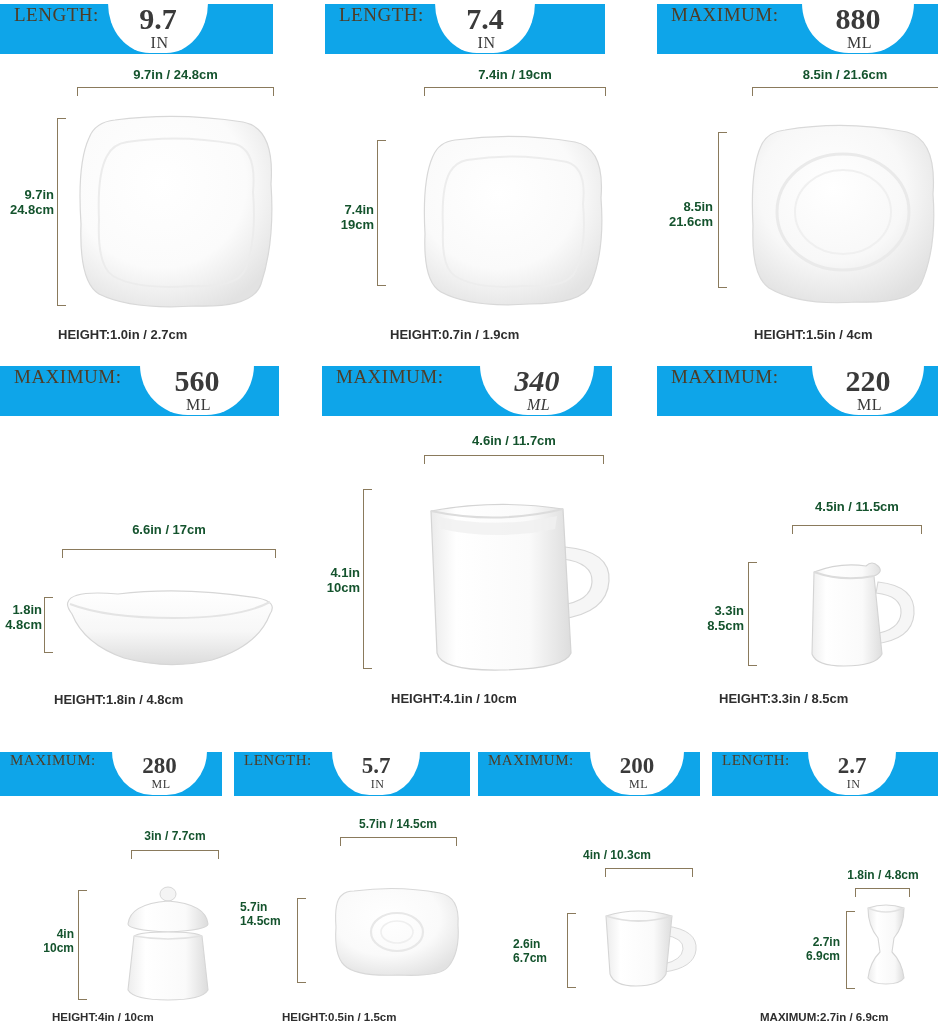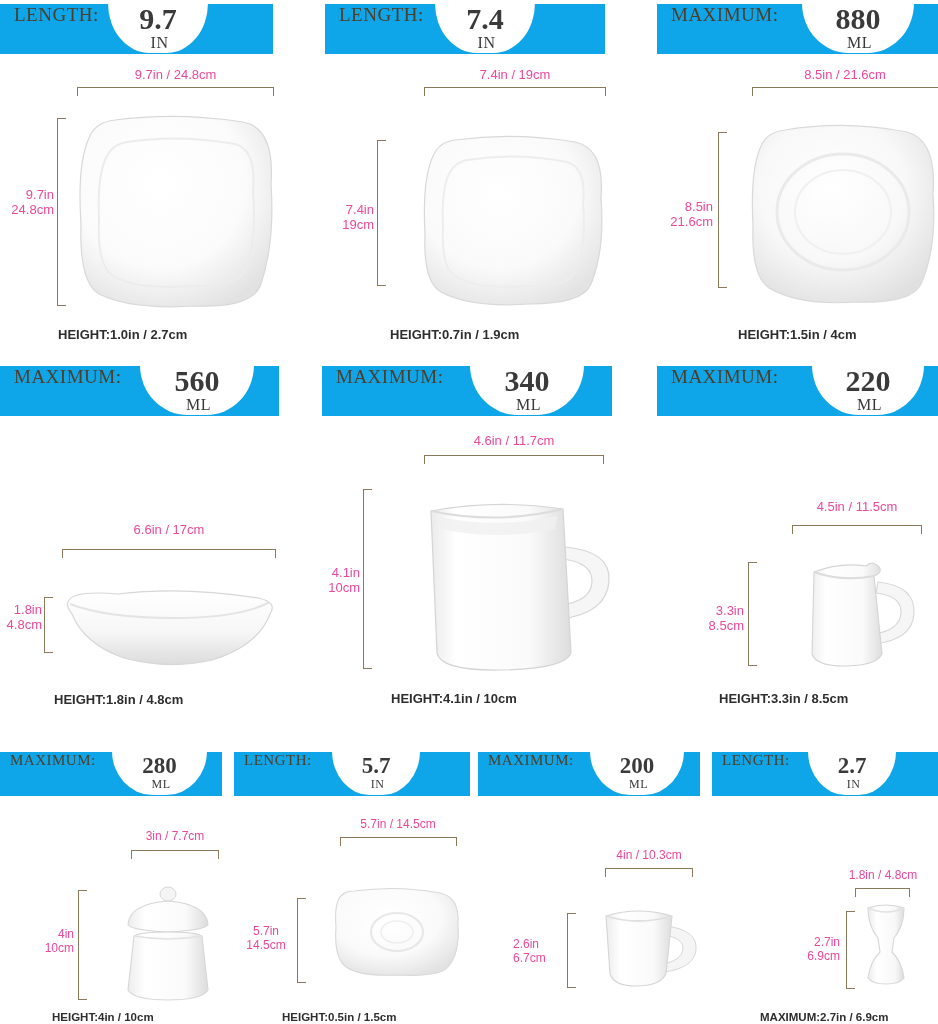--- a/index.html
+++ b/index.html
@@ -66,22 +66,22 @@
   .banner.small .btxt { font-size: 15px; margin-left: 10px; }
   .banner.small .bubble { height: 44px; padding: 0 10px; border-radius: 0 0 60% 60% / 0 0 62px 62px;}
   .banner.small .bubble .num { font-size: 23px; }
   .banner.small .bubble .unit { font-size: 12px; }
 
   
   .mlabel {
     position: absolute;
     font-family: "Liberation Sans", sans-serif;
     font-size: 13px;
-    font-weight: normal;
-    color: #ec4899;
+    font-weight: bold;
+    color: #14532d;
     white-space: nowrap;
     line-height: 1.15;
   }
   .mlabel.center { text-align: center; }
   .mlabel.small { font-size: 12px; }
   .hlabel {
     position: absolute;
     font-family: "Liberation Sans", sans-serif;
     font-size: 13px;
     font-weight: bold;
@@ -196,33 +196,33 @@
           <stop offset="0%" stop-color="#ffffff"></stop>
           <stop offset="58%" stop-color="#f8f8f8"></stop>
           <stop offset="100%" stop-color="#e0e0e0"></stop>
         </radialGradient>
       </defs>
       <path d="M40 10 Q100 0 162 12 Q192 20 188 74 Q192 128 176 164 Q166 184 112 182 Q54 186 24 168 Q6 156 8 106 Q5 50 16 26 Q22 12 40 10 Z" fill="url(#pg3)" stroke="#d9d9d9" stroke-width="1.2"></path>
       <ellipse cx="98" cy="92" rx="66" ry="58" fill="none" stroke="#eaeaea" stroke-width="3"></ellipse>
       <ellipse cx="98" cy="92" rx="48" ry="42" fill="none" stroke="#f0f0f0" stroke-width="2"></ellipse>
     </svg>
   </div>
-  <div class="hlabel" style="left:726px; top:327px;padding-left:12px;">HEIGHT:1.5in / 4cm</div>
+  <div class="hlabel" style="left:742px; top:327px;padding-left:12px;">HEIGHT:1.5in / 4cm</div>
 
   <div class="banner" style="left:0px; top:366px; width:279px;">
     <span class="btxt">MAXIMUM:</span>
     <div class="bubble" style="left:140px; width:114px;">
       <span class="num">560</span>
       <span class="unit">ML</span>
     </div>
   </div>
 
   <div class="banner" style="left:322px; top:366px; width:290px;">
     <span class="btxt">MAXIMUM:</span>
-    <div class="bubble" style="left:148px; width:114px;">
+    <div class="bubble" style="left:158px; width:114px;font-style:italic;">
       <span class="num">340</span>
       <span class="unit">ML</span>
     </div>
   </div>
 
   <div class="banner" style="left:657px; top:366px; width:281px;">
     <span class="btxt">MAXIMUM:</span>
     <div class="bubble" style="left:155px; width:112px;">
       <span class="num">220</span>
       <span class="unit">ML</span>
@@ -353,42 +353,42 @@
       <path d="M18 40 Q20 20 58 17 Q96 20 98 40 Q98 46 58 48 Q18 46 18 40 Z" fill="url(#sg7)" stroke="#d6d6d6" stroke-width="1.1"></path>
       <path d="M24 52 Q30 48 58 48 Q86 48 92 52 L98 106 Q92 116 58 116 Q24 116 18 106 Z" fill="url(#sg7)" stroke="#d6d6d6" stroke-width="1.1"></path>
       <path d="M24 52 Q58 58 92 52" fill="none" stroke="#e2e2e2" stroke-width="1.6"></path>
     </svg>
   </div>
   <div class="hlabel small" style="left:52px; top:1011px;">HEIGHT:4in / 10cm</div>
 
   <div class="hrule" style="left:340px; top:837px; width:117px;"></div>
   <div class="mlabel center small" style="left:332px; top:818px; width:132px;">5.7in / 14.5cm</div>
   <div class="vrule" style="left:297px; top:898px; height:85px;"></div>
-  <div class="mlabel small" style="left:240px; top:925px; width:52px; text-align:center;">
+  <div class="mlabel small" style="left:240px; top:901px; width:52px; text-align:left;">
     <div>5.7in</div>
     <div>14.5cm</div>
   </div>
   <div class="art" style="left:332px; top:885px;">
     <svg width="134" height="100" viewBox="0 0 134 100">
       <defs>
         <radialGradient id="sc8" cx="42%" cy="34%" r="72%">
           <stop offset="0%" stop-color="#ffffff"></stop>
           <stop offset="60%" stop-color="#fafafa"></stop>
           <stop offset="100%" stop-color="#e2e2e2"></stop>
         </radialGradient>
       </defs>
       <path d="M22 6 Q66 0 108 8 Q128 12 126 40 Q128 68 116 82 Q108 92 66 90 Q24 92 12 80 Q2 70 4 42 Q2 16 10 10 Q14 6 22 6 Z" fill="url(#sc8)" stroke="#d8d8d8" stroke-width="1.1"></path>
       <ellipse cx="65" cy="47" rx="26" ry="19" fill="none" stroke="#e8e8e8" stroke-width="2.2"></ellipse>
       <ellipse cx="65" cy="47" rx="16" ry="11" fill="none" stroke="#efefef" stroke-width="1.6"></ellipse>
     </svg>
   </div>
   <div class="hlabel small" style="left:282px; top:1011px;">HEIGHT:0.5in / 1.5cm</div>
 
   <div class="hrule" style="left:605px; top:868px; width:88px;"></div>
-  <div class="mlabel center small" style="left:596px; top:849px; width:106px;">4in / 10.3cm</div>
+  <div class="mlabel center small" style="left:564px; top:849px; width:106px;">4in / 10.3cm</div>
   <div class="vrule" style="left:567px; top:913px; height:75px;"></div>
   <div class="mlabel small" style="left:513px; top:938px; width:50px; ">
     <div>2.6in</div>
     <div>6.7cm</div>
   </div>
   <div class="art" style="left:594px; top:902px;">
     <svg width="110" height="96" viewBox="0 0 110 96">
       <defs>
         <linearGradient id="cp9" x1="0" y1="0" x2="1" y2="0">
           <stop offset="0%" stop-color="#ececec"></stop>

